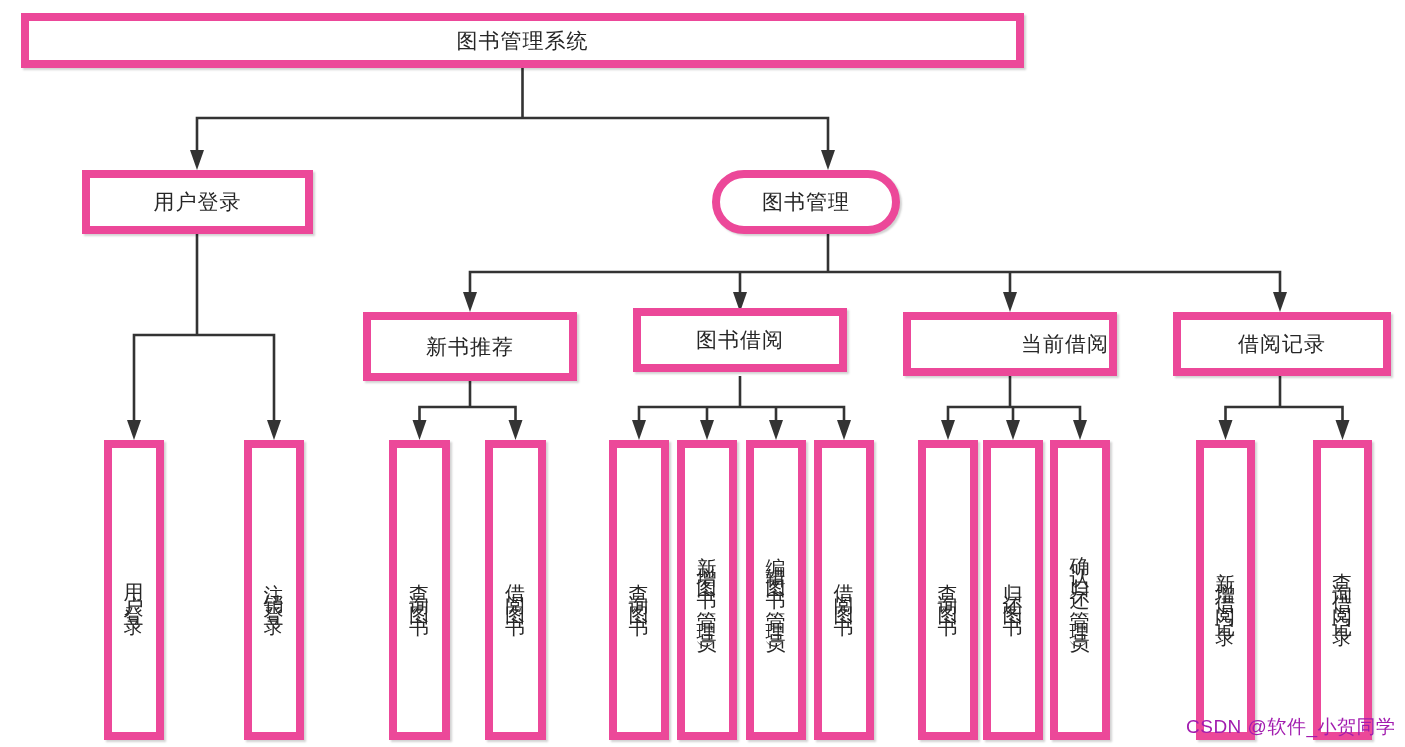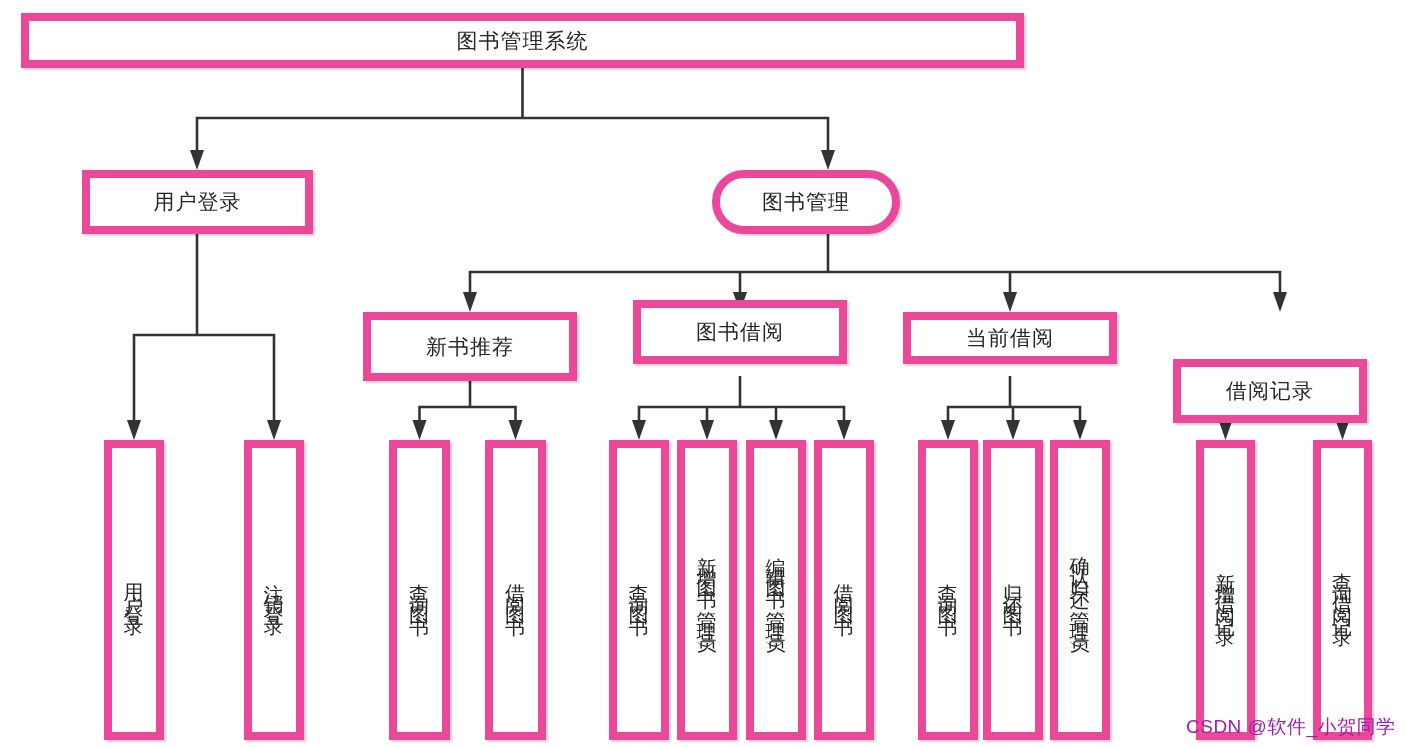--- a/index.html
+++ b/index.html
@@ -105,27 +105,27 @@
   <div class="node hnode" style="left:82px;top:170px;width:231px;height:64px;">
     <span>用户登录</span>
   </div>
   <div class="node hnode" style="left:712px;top:170px;width:188px;height:64px;border-radius:32px;">
     <span>图书管理</span>
   </div>
 
   <div class="node hnode" style="left:363px;top:312px;width:214px;height:69px;">
     <span>新书推荐</span>
   </div>
-  <div class="node hnode" style="left:633px;top:300px;width:214px;height:64px;">
+  <div class="node hnode" style="left:633px;top:308px;width:214px;height:64px;">
     <span>图书借阅</span>
   </div>
-  <div class="node hnode" style="left:903px;top:312px;width:214px;height:52px;">
+  <div class="node hnode" style="left:903px;top:312px;width:214px;height:64px;justify-content:flex-end;">
     <span>当前借阅</span>
   </div>
-  <div class="node hnode" style="left:1173px;top:312px;width:194px;height:64px;margin-top:47px;">
+  <div class="node hnode" style="left:1173px;top:312px;width:218px;height:64px;">
     <span>借阅记录</span>
   </div>
 
   <div class="node vnode" style="left:104px;width:60px;">
     <span class="vtext">用户登录</span>
   </div>
   <div class="node vnode" style="left:244px;width:60px;">
     <span class="vtext">注销登录</span>
   </div>
 

